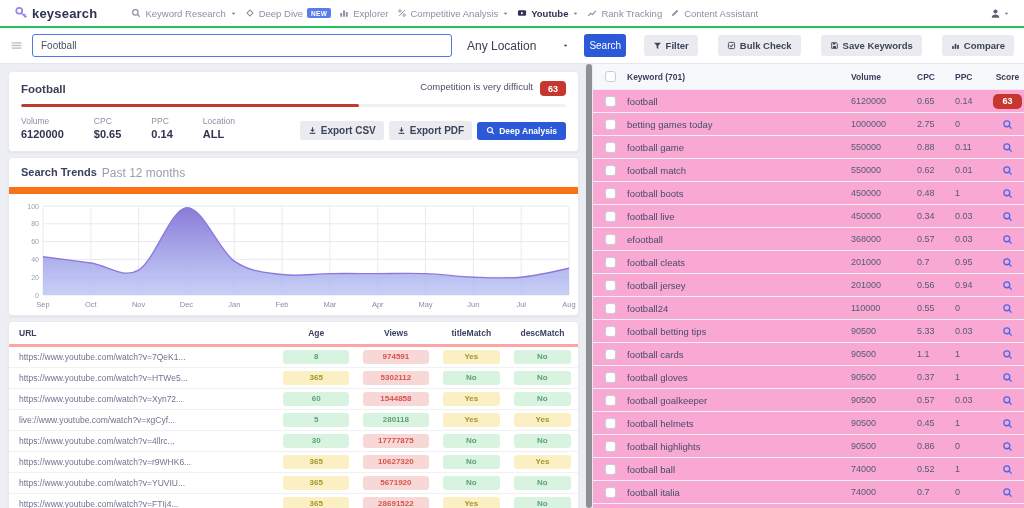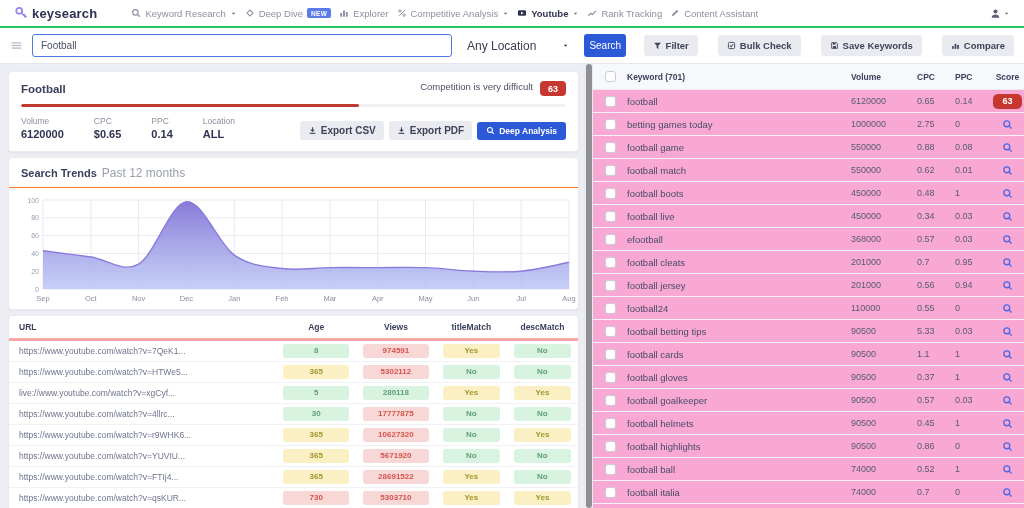--- a/index.html
+++ b/index.html
@@ -63,21 +63,21 @@
   .bar-fill{height:100%;background:#bf3a2f;border-radius:2px}
   .sum-row{display:flex;align-items:flex-end;margin-top:9px}
   .stats{display:flex;gap:30px}
   .stat .lab{font-size:8.5px;color:var(--muted)}
   .stat .val{font-size:11px;font-weight:700;color:#2f3350;margin-top:2px}
   .sum-btns{margin-left:auto;display:flex;gap:5px;align-items:center}
   .btn-xs{font-size:10px;padding:4px 8px}
   .btn-blue{background:var(--blue);color:#fff;font-size:8.5px;font-weight:700;padding:4px 9px}
 
   
-  .tr-head{padding:8px 12px 7px;border-bottom:1px solid #f97316;display:flex;align-items:center;gap:5px}
+  .tr-head{padding:8px 12px 7px;border-bottom:7px solid #f97316;display:flex;align-items:flex-start;gap:5px}
   .tr-title{font-size:11px;font-weight:700;color:#3a3f5c}
   .tr-sub{font-size:12px;color:#9aa0ad}
   .chart-wrap{padding:5px 8px 4px}
 
   
   .urlcard{height:212px;overflow:hidden}
   table.urltab{width:100%;border-collapse:collapse;table-layout:fixed}
   .urltab th{font-size:8.5px;font-weight:700;color:#3a3f5c;text-align:left;padding:6px 10px;border-bottom:3px solid #fca5a5}
   .urltab th.c{text-align:center}
   .urltab td{border-bottom:1px solid #f1f1f5;padding:0 10px;height:20px;font-size:8.5px;color:#6f7490;white-space:nowrap;overflow:hidden}
@@ -436,20 +436,35 @@
                 <span class="chip pink">5302112</span>
               </td>
               <td class="chipcell">
                 <span class="chip green">No</span>
               </td>
               <td class="chipcell">
                 <span class="chip green">No</span>
               </td>
             </tr>
             <tr>
+              <td class="urllink">https://www.youtube.com/watch?v=Xyn72...</td>
+              <td class="chipcell">
+                <span class="chip green">60</span>
+              </td>
+              <td class="chipcell">
+                <span class="chip pink">1544858</span>
+              </td>
+              <td class="chipcell">
+                <span class="chip yellow">Yes</span>
+              </td>
+              <td class="chipcell">
+                <span class="chip green">No</span>
+              </td>
+            </tr>
+            <tr>
               <td class="urllink">live://www.youtube.com/watch?v=xgCyf...</td>
               <td class="chipcell">
                 <span class="chip green">5</span>
               </td>
               <td class="chipcell">
                 <span class="chip green">280118</span>
               </td>
               <td class="chipcell">
                 <span class="chip yellow">Yes</span>
               </td>
@@ -574,21 +589,21 @@
                 <line x1="10.3" y1="10.3" x2="14" y2="14" stroke="currentColor" stroke-width="1.9"></line>
               </svg>
             </span>
           </span>
         </div>
         <div class="krow">
           <span class="cb"></span>
           <span class="kcell kw">football game</span>
           <span class="kcell">550000</span>
           <span class="kcell">0.88</span>
-          <span class="kcell">0.08</span>
+          <span class="kcell">0.11</span>
           <span class="scorecell">
             <span class="mag">
               <svg viewBox="0 0 16 16">
                 <circle cx="7" cy="7" r="4.3" fill="none" stroke="currentColor" stroke-width="1.9"></circle>
                 <line x1="10.3" y1="10.3" x2="14" y2="14" stroke="currentColor" stroke-width="1.9"></line>
               </svg>
             </span>
           </span>
         </div>
         <div class="krow">

